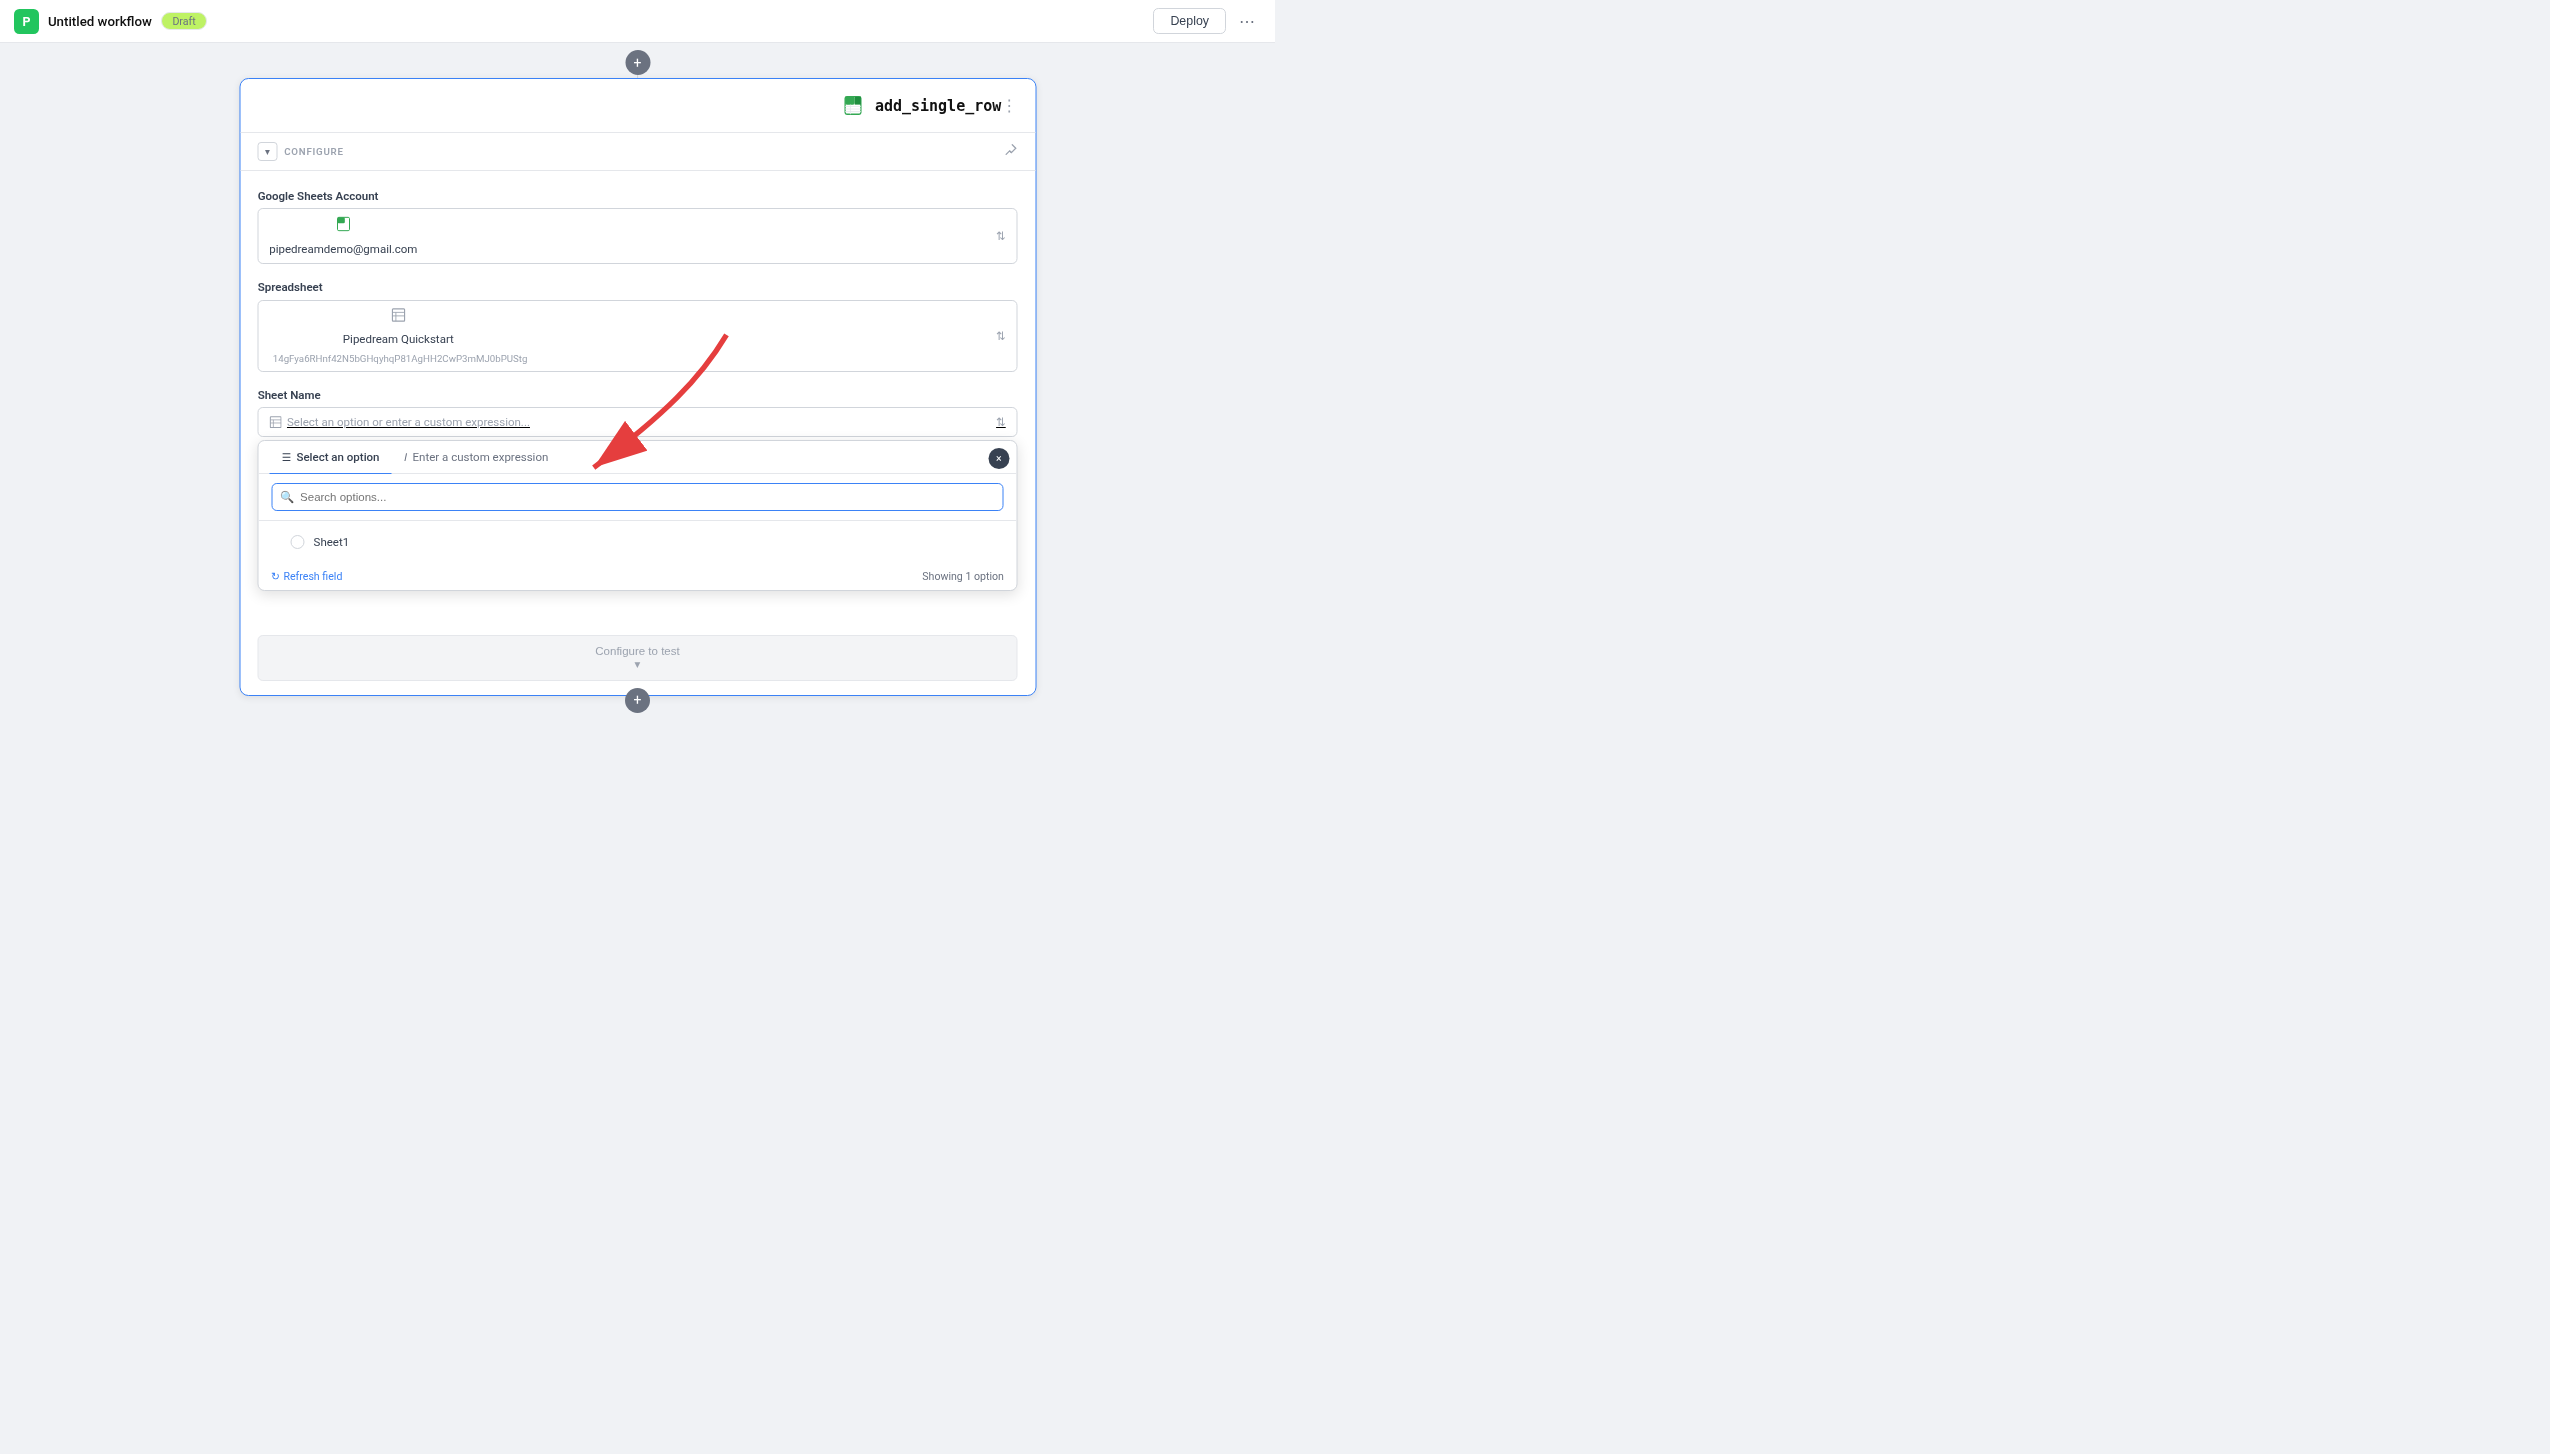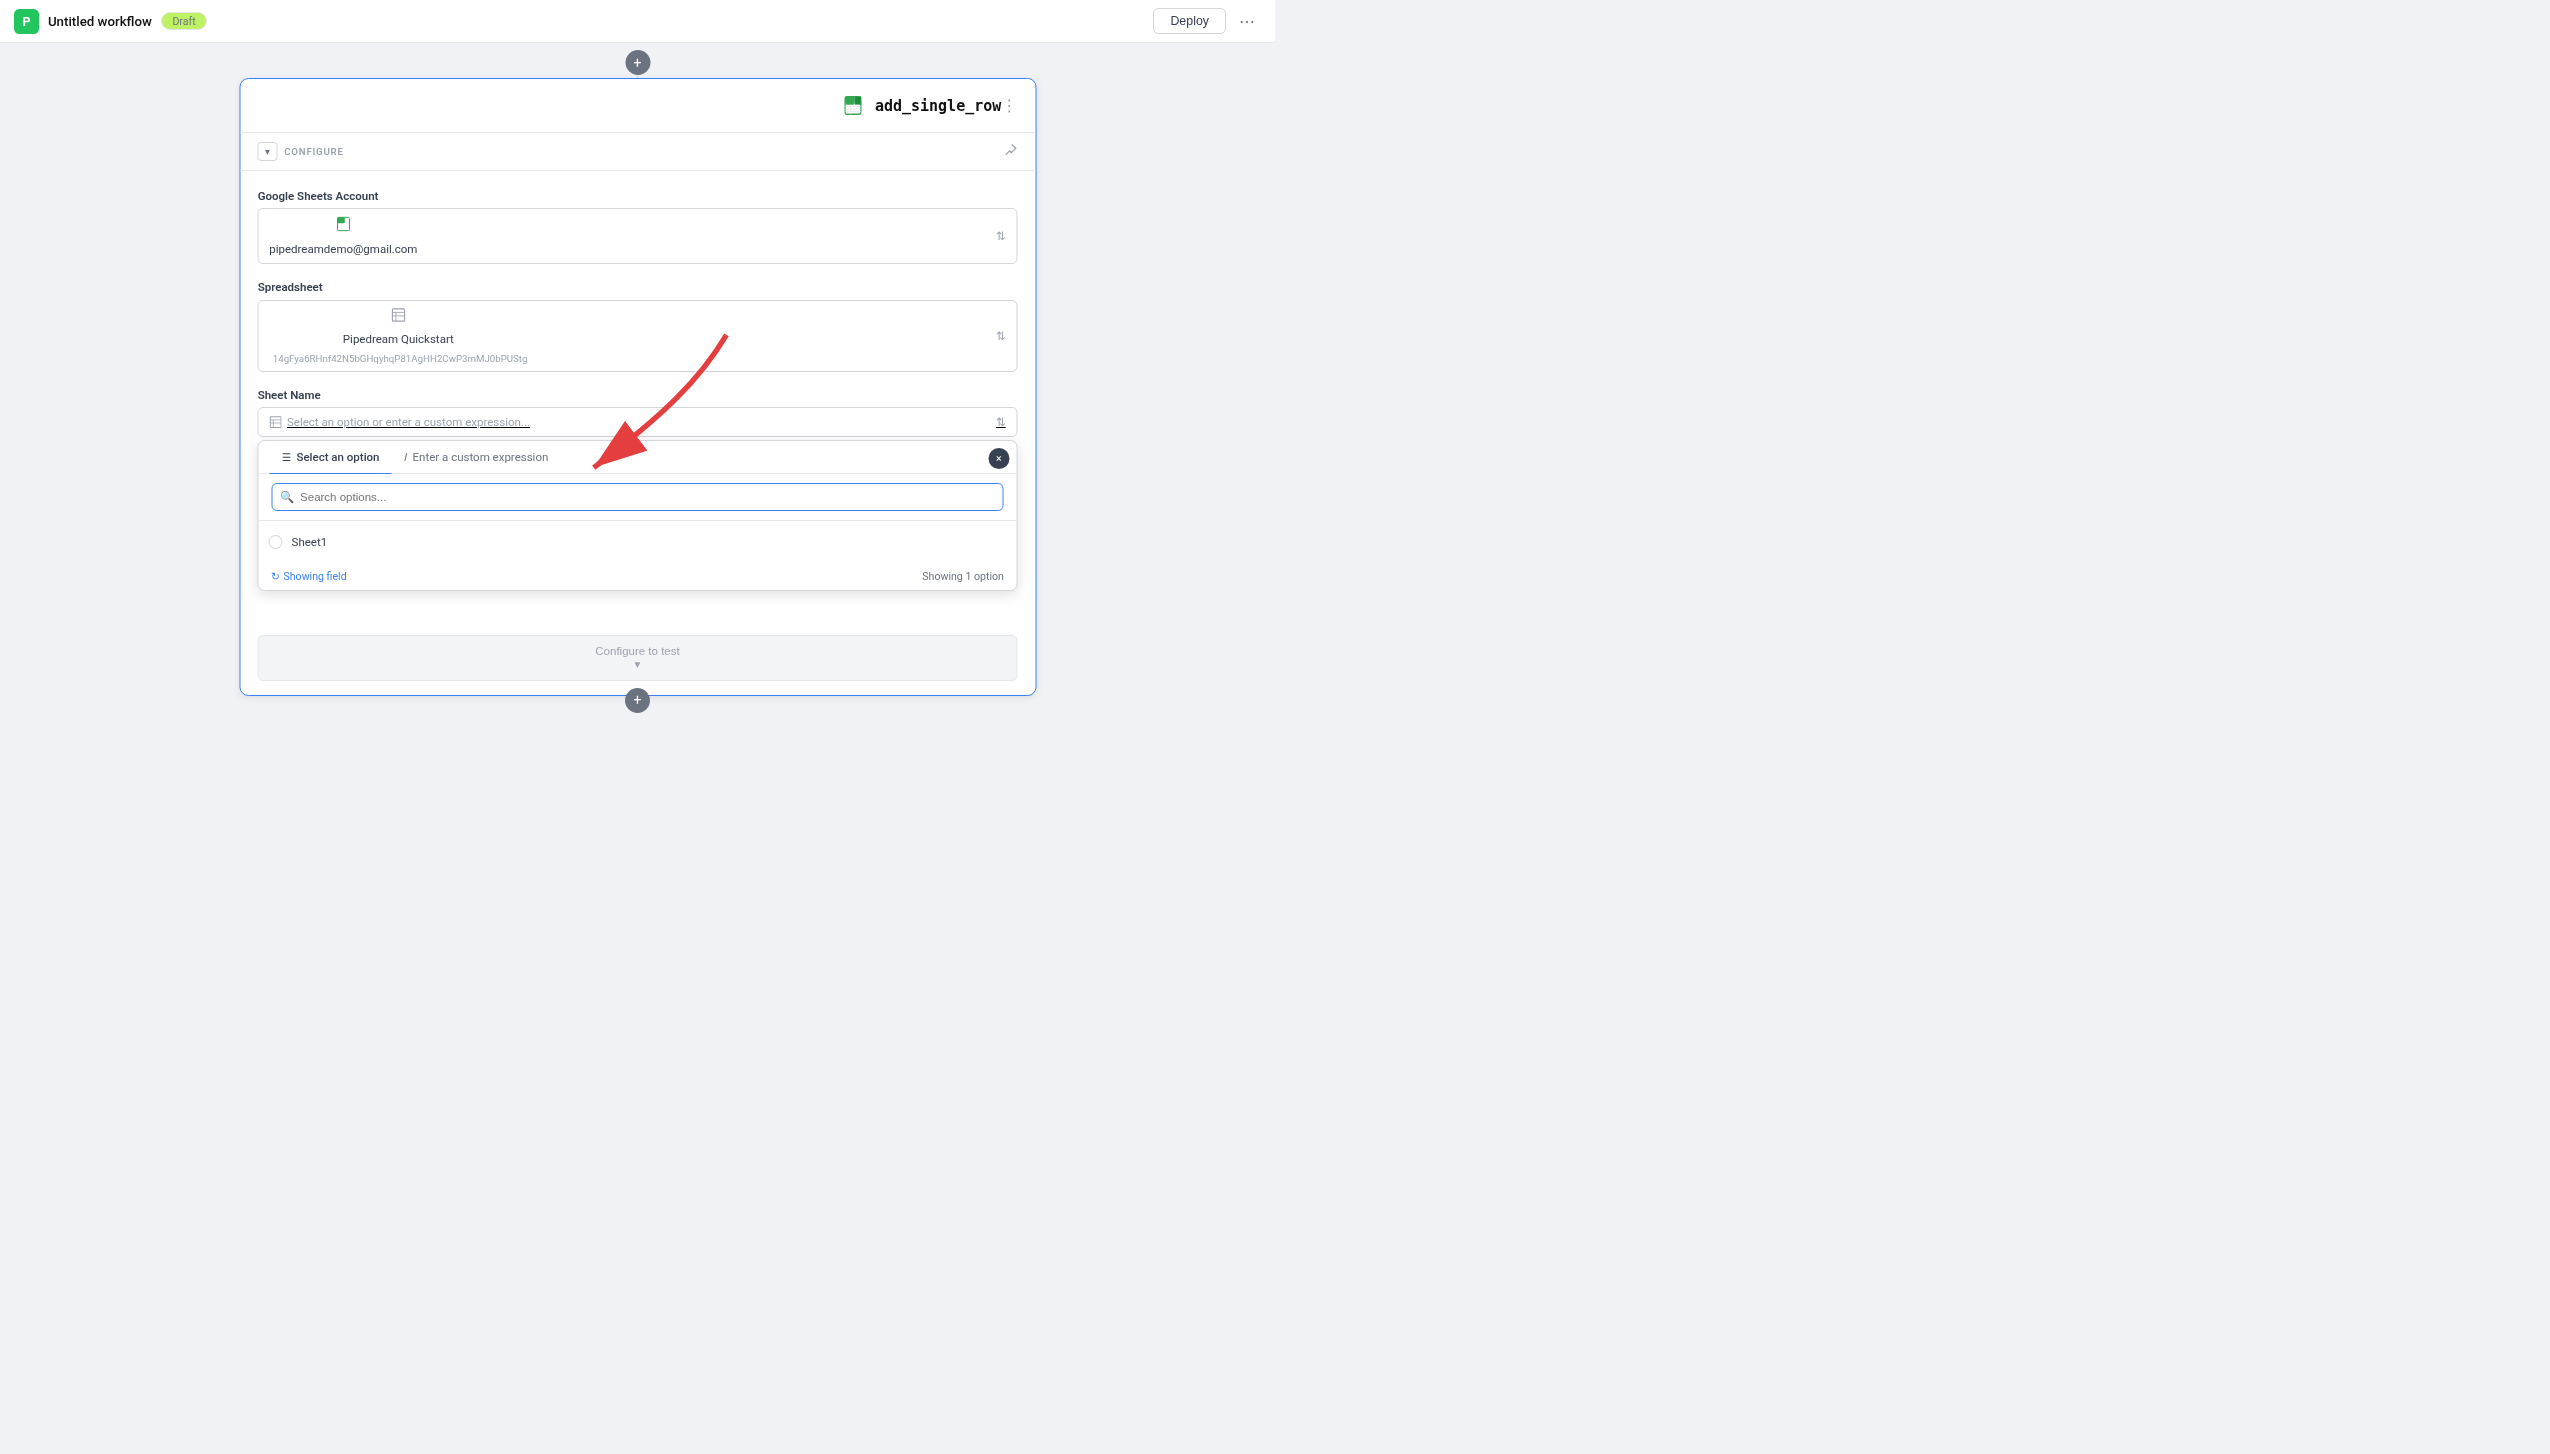--- a/index.html
+++ b/index.html
@@ -329,21 +329,21 @@
       font-size: 11.5px;
     }
 
     .options-list {
       padding: 7px 0;
     }
     .option-item {
       display: flex;
       align-items: flex-start;
       gap: 8.9px;
-      padding: 7px 10px;
+      padding: 7px 32px;
       cursor: pointer;
       font-size: 11.5px;
       color: #374151;
     }
     .radio-circle {
       width: 14px;
       height: 14px;
       border: 1.8px solid #d1d5db;
       border-radius: 50%;
       flex-shrink: 0;
@@ -585,21 +585,21 @@
             <div class="option-item">
               <div class="radio-circle"></div>
               <span>Sheet1</span>
             </div>
           </div>
 
 
           <div class="dropdown-meta">
             <div class="refresh-link">
               <span>↻</span>
-              <span>Showing field</span>
+              <span>Refresh field</span>
             </div>
             <span>Showing 1 option</span>
           </div>
         </div>
       </div>
 
     </div>
 
     <div class="configure-test-bar">
       <button class="configure-test-btn">

